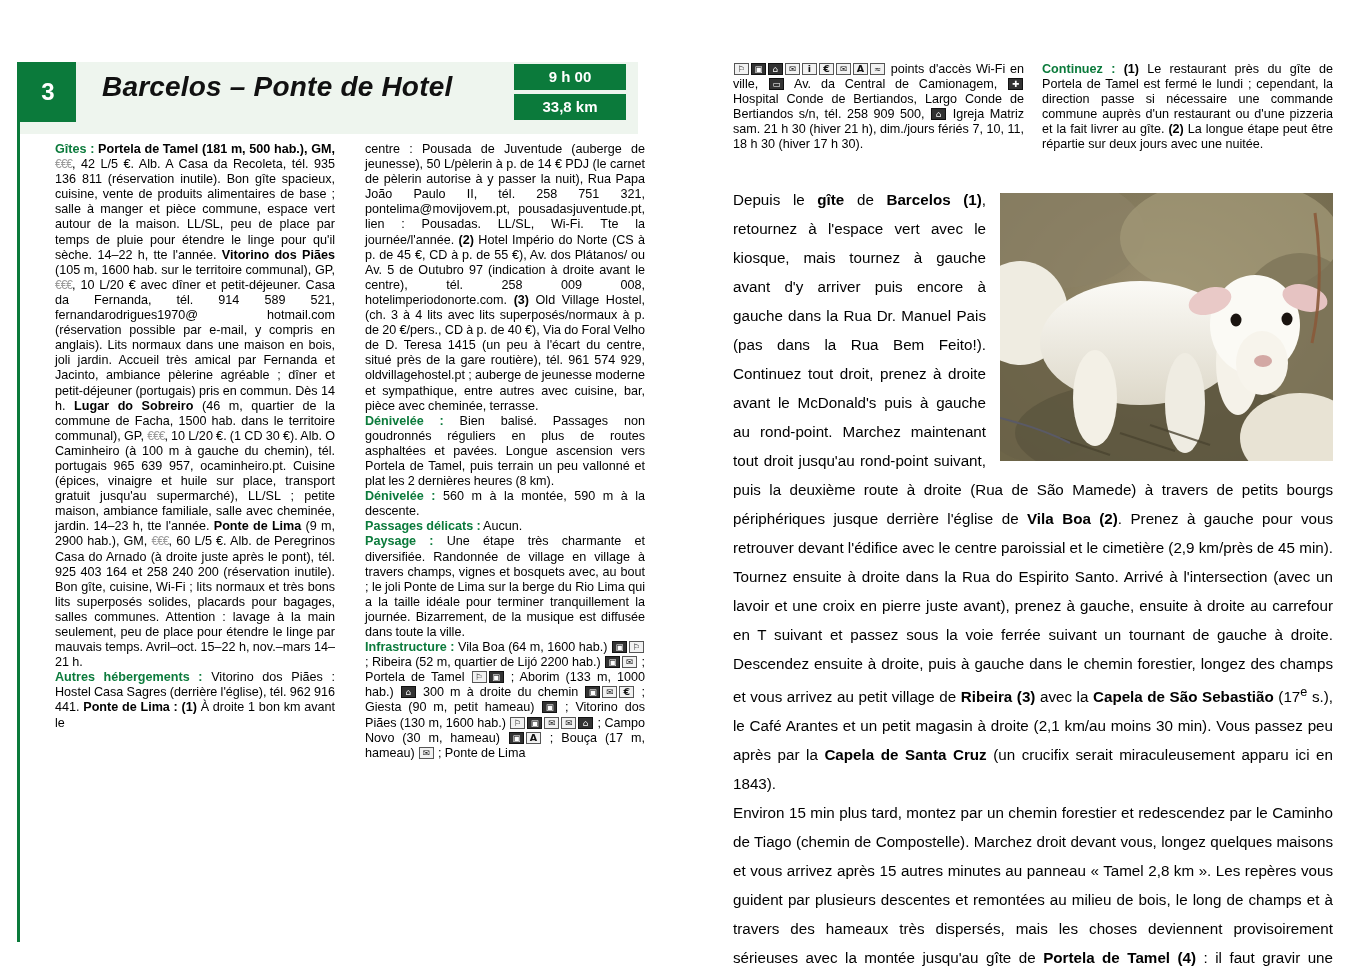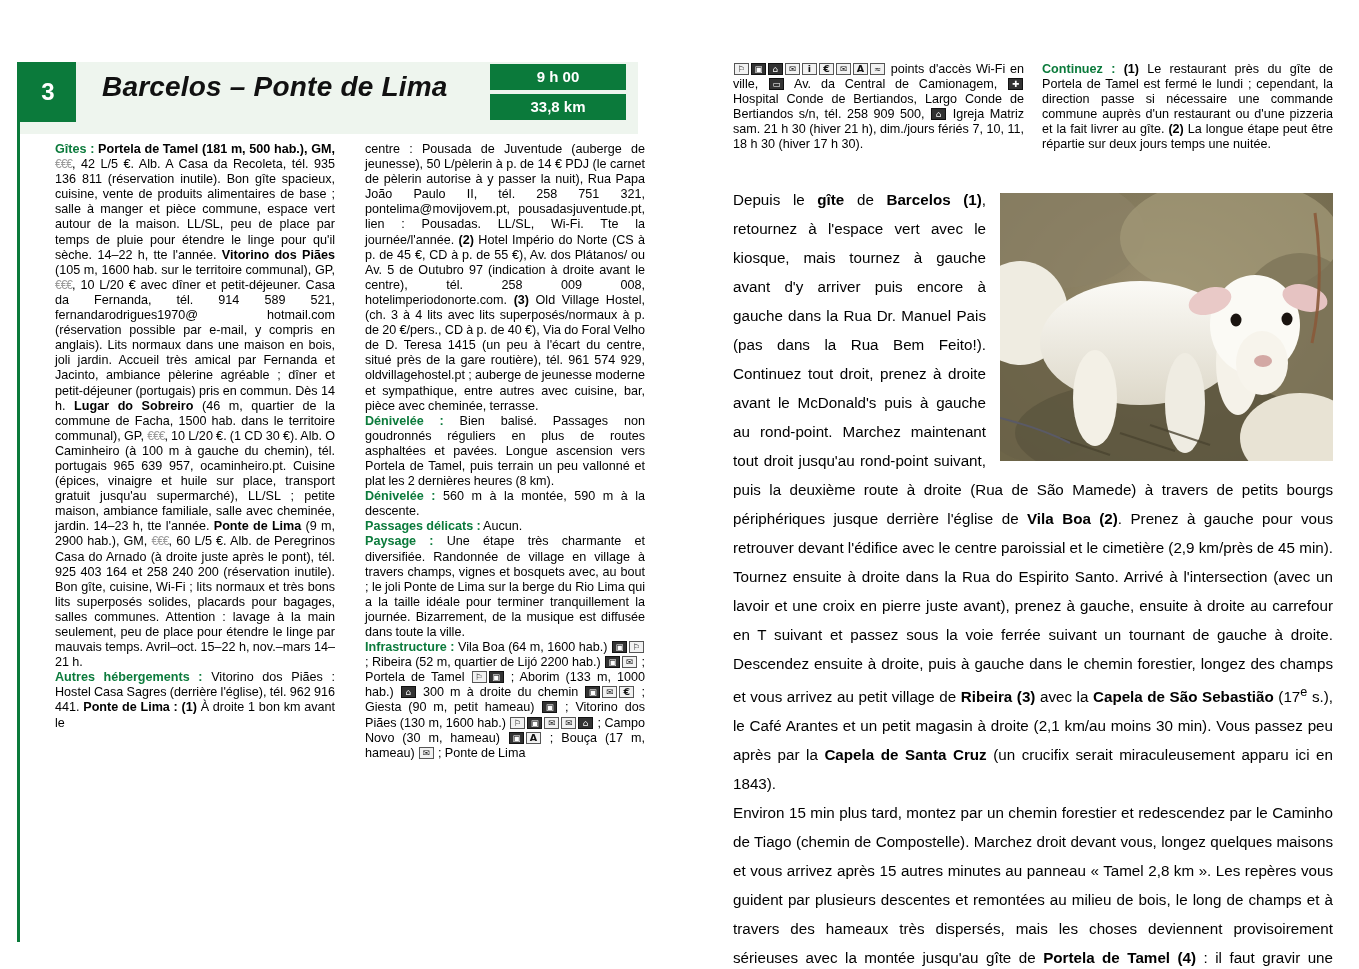--- a/index.html
+++ b/index.html
@@ -10,21 +10,21 @@
   .left-rule{position:absolute;left:17px;top:62px;width:3px;height:880px;background:#0b7a3b;}
 
   
   .left-page{position:absolute;left:20px;top:62px;width:618px;height:880px;}
 
   .head-band{position:relative;height:72px;background:#eef5ee;}
   .head-num{position:absolute;left:0;top:0;width:56px;height:60px;background:#0b7a3b;color:#fff;
             font-size:24px;font-weight:bold;display:flex;align-items:center;justify-content:center;}
   .head-title{position:absolute;left:82px;top:9px;font-size:28px;font-weight:bold;font-style:italic;
               letter-spacing:.2px;color:#111;}
-  .badges{position:absolute;right:12px;top:2px;width:136px;}
+  .badges{position:absolute;right:12px;top:2px;width:112px;}
   .badge{background:#0b7a3b;color:#fff;font-size:15px;font-weight:bold;text-align:center;
          padding:4px 0 5px;margin-bottom:4px;}
 
   .cols{position:absolute;left:35px;top:80px;width:590px;height:790px;display:flex;gap:30px;}
   .col{width:284px;font-size:12.6px;line-height:15.1px;text-align:justify;
        -webkit-hyphens:none;hyphens:none;word-spacing:-0.3px;}
   .col p{margin:0;}
   .lbl{color:#0b7a3b;font-weight:bold;}
   b{font-weight:bold;}
   .ico{display:inline-block;border:1px solid #555;background:#f2f2f2;color:#111;
@@ -50,21 +50,21 @@
 <body>
 
 <div class="page">
 
   <div class="left-rule"></div>
 
   <div class="left-page">
 
     <div class="head-band">
       <div class="head-num">3</div>
-      <div class="head-title">Barcelos – Ponte de Lima</div>
+      <div class="head-title">Barcelos – Ponte de Hotel</div>
       <div class="badges">
         <div class="badge">9 h 00</div>
         <div class="badge">33,8 km</div>
       </div>
     </div>
 
     <div class="cols">
 
       <div class="col">
         <p><span class="lbl">Gîtes :</span><b> Portela de Tamel (181 m, 500 hab.), GM, </b><span class="euro-grey">€€€</span><span>, 42 L/5 €. Alb. A Casa da Recoleta, tél. 935 136 811 (réservation inutile). Bon gîte spacieux, cuisine, vente de produits alimentaires de base ; salle à manger et pièce commune, espace vert autour de la maison. LL/SL, peu de place par temps de pluie pour étendre le linge pour qu'il sèche. 14–22 h, tte l'année. </span><b>Vitorino dos Piães</b><span> (105 m, 1600 hab. sur le territoire communal), GP, </span><span class="euro-grey">€€€</span><span>, 10 L/20 € avec dîner et petit-déjeuner. Casa da Fernanda, tél. 914 589 521, fernandarodrigues1970@   hotmail.com (réservation possible par e-mail, y compris en anglais). Lits normaux dans une maison en bois, joli jardin. Accueil très amical par Fernanda et Jacinto, ambiance pèlerine agréable ; dîner et petit-déjeuner (portugais) pris en commun. Dès 14 h. </span><b>Lugar do Sobreiro</b><span> (46 m, quartier de la commune de Facha, 1500 hab. dans le territoire communal), GP, </span><span class="euro-grey">€€€</span><span>, 10 L/20 €. (1 CD 30 €). Alb. O Caminheiro (à 100 m à gauche du chemin), tél. portugais 965 639 957, ocaminheiro.pt. Cuisine (épices, vinaigre et huile sur place, transport gratuit jusqu'au supermarché), LL/SL ; petite maison, ambiance familiale, salle avec cheminée, jardin. 14–23 h, tte l'année. </span><b>Ponte de Lima</b><span> (9 m,   2900 hab.),   GM,   </span><span class="euro-grey">€€€</span><span>, 60 L/5 €. Alb. de Peregrinos Casa do Arnado (à droite juste après le pont), tél. 925 403 164 et 258 240 200 (réservation inutile). Bon gîte, cuisine, Wi-Fi ; lits normaux et très bons lits superposés solides, placards pour bagages, salles communes. Attention : lavage à la main seulement, peu de place pour étendre le linge par mauvais temps. Avril–oct. 15–22 h, nov.–mars 14–21 h.</span></p>
@@ -91,21 +91,21 @@
   </div>
 
   <div class="right-page">
 
     <div class="rcols">
       <div class="rcol">
         <p><span class="ico">⚐</span><span class="ico dark">▣</span><span class="ico dark">⌂</span><span class="ico">✉</span><span class="ico b">i</span><span class="ico b">€</span><span class="ico">✉</span><span class="ico b">A</span><span class="ico">≈</span><span> points d'accès Wi-Fi en ville, </span><span class="ico dark">▭</span><span> Av. da Central de Camionagem, </span><span class="ico dark">✚</span><span> Hospital Conde de Bertiandos, Largo Conde de Bertiandos s/n, tél. 258 909 500, </span><span class="ico dark">⌂</span><span> Igreja Matriz sam. 21 h 30 (hiver 21 h), dim./jours fériés 7, 10, 11, 18 h 30 (hiver 17 h 30).</span></p>
       </div>
 
       <div class="rcol">
-        <p><span class="lbl">Continuez :</span><b> (1)</b><span> Le restaurant près du gîte de Portela de Tamel est fermé le lundi ; cependant, la direction passe si nécessaire une commande commune auprès d'un restaurant ou d'une pizzeria et la fait livrer au gîte. </span><b>(2)</b><span> La longue étape peut être répartie sur deux jours temps une nuitée.</span></p>
+        <p><span class="lbl">Continuez :</span><b> (1)</b><span> Le restaurant près du gîte de Portela de Tamel est fermé le lundi ; cependant, la direction passe si nécessaire une commande commune auprès d'un restaurant ou d'une pizzeria et la fait livrer au gîte. </span><b>(2)</b><span> La longue étape peut être répartie sur deux jours avec une nuitée.</span></p>
       </div>
     </div>
 
     <div class="body">
 
       <div class="photo">
         <svg width="333" height="268" viewBox="0 0 333 268" preserveAspectRatio="none">
           <defs>
             <radialGradient id="rockg" cx="50%" cy="40%" r="75%">
               <stop offset="0%" stop-color="#9c9071"></stop>

